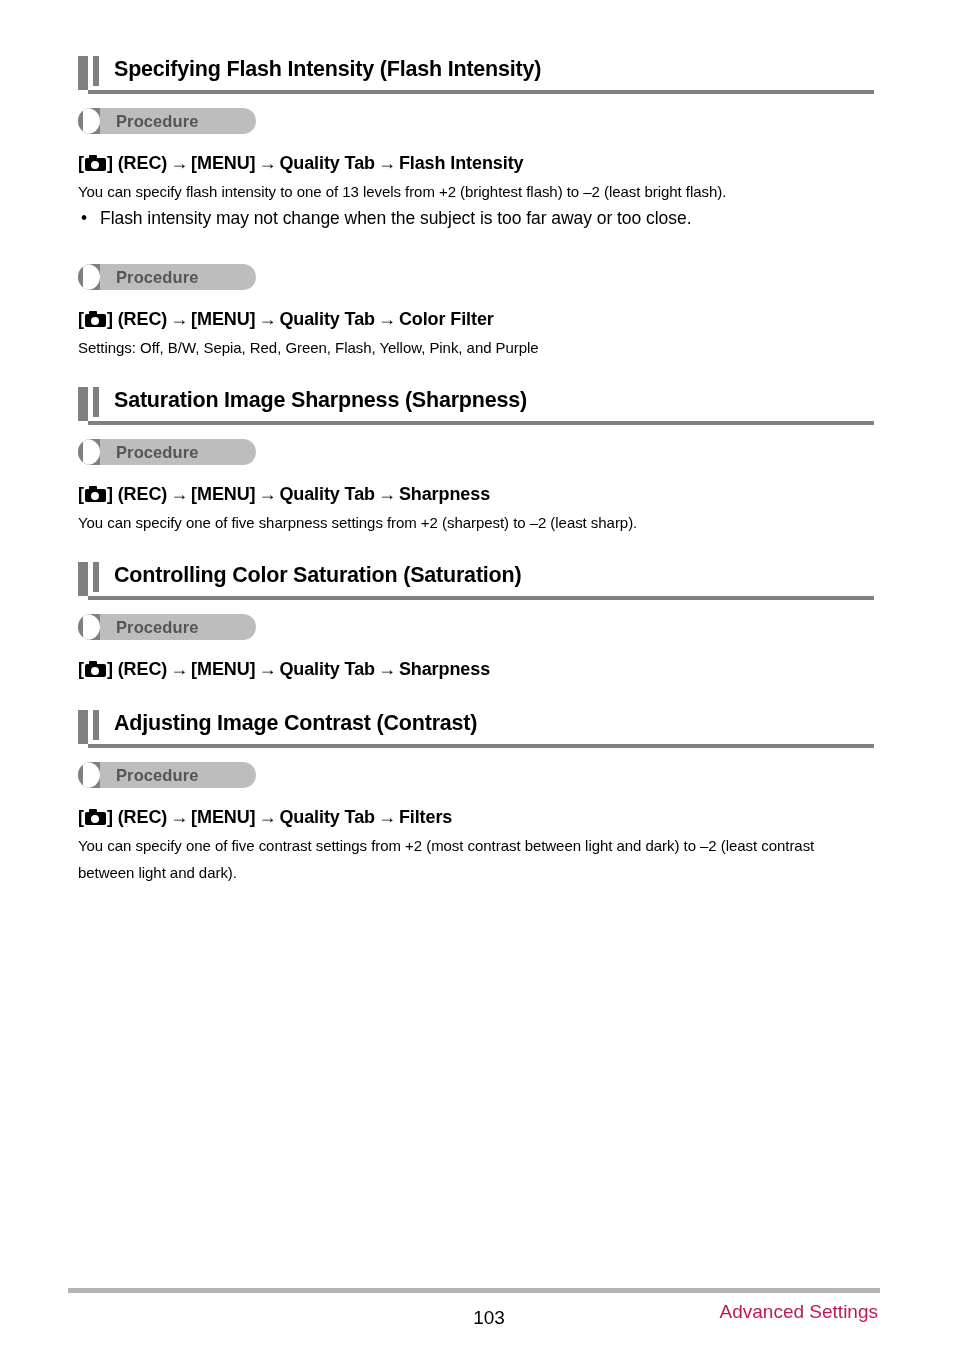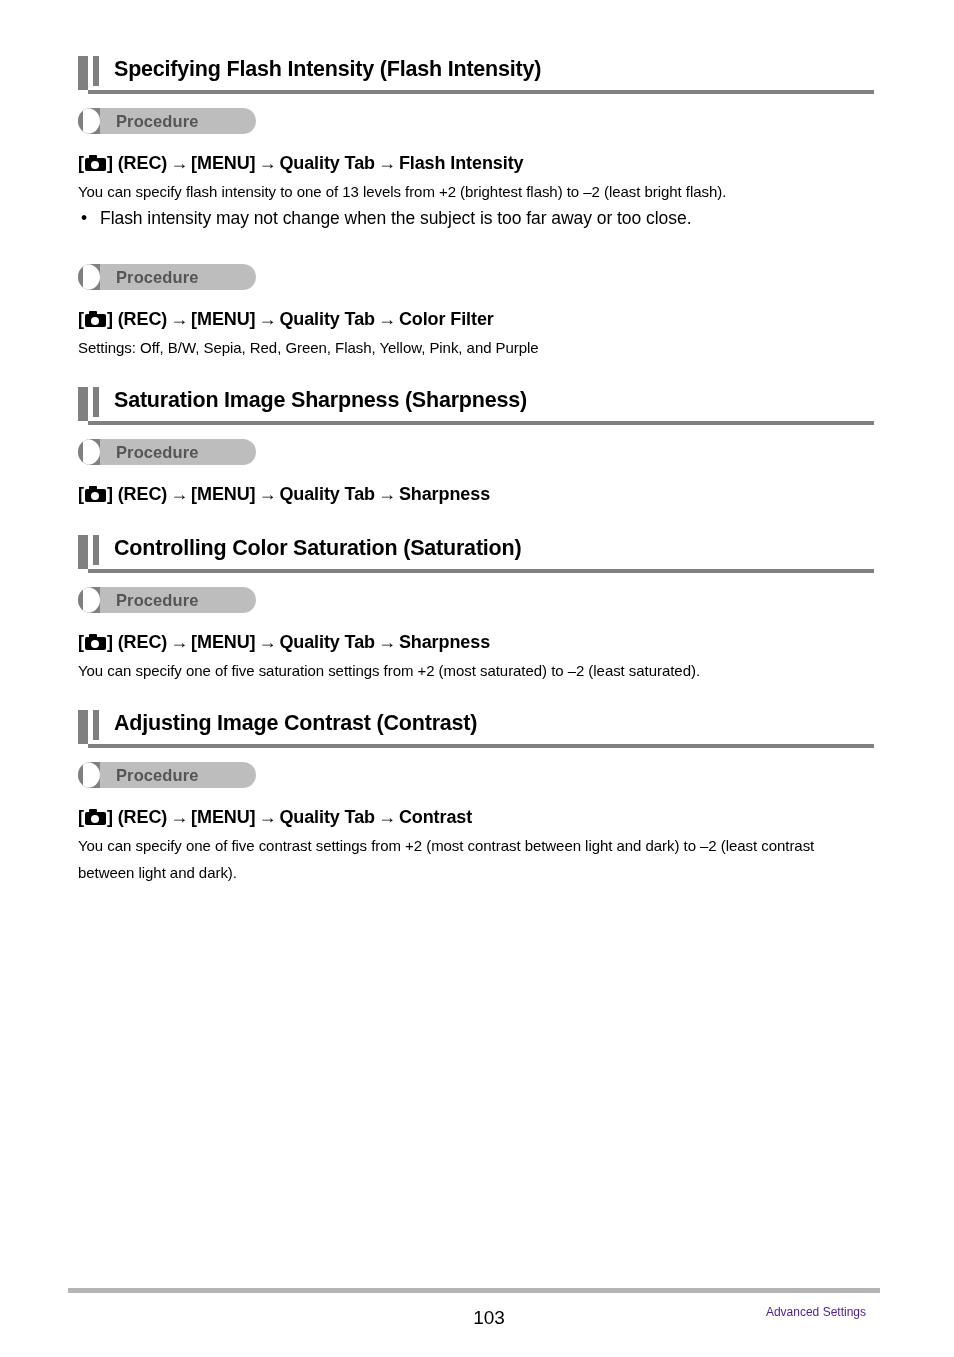--- a/index.html
+++ b/index.html
@@ -188,25 +188,25 @@
     position: absolute;
     left: 12px;
     top: 1306px;
     width: 954px;
     text-align: center;
     font-size: 19px;
     line-height: 24px;
   }
   .footer-chapter {
     position: absolute;
-    right: 88px;
+    right: 76px;
     top: 1303px;
-    font-size: 12px;
+    font-size: 19px;
     line-height: 18px;
-    color: #4c1d95;
+    color: #be185d;
   }
 </style>
 </head>
 <body>
 
 <div class="page">
 
   <div class="content">
 
     <div class="section">
@@ -244,53 +244,53 @@
         <span class="bar-thin"></span>
         <span class="sec-title">Saturation Image Sharpness (Sharpness)</span>
         <span class="sec-rule"></span>
       </div>
       <div class="proc-pill">
         <span class="proc-bg"></span>
         <span class="proc-tab"></span>
         <span class="proc-label">Procedure</span>
       </div>
       <div class="proc-path"><span>[</span><span class="cam-icon"><span class="hump"></span><span class="body"></span><span class="lens"></span></span><span>] (REC)</span><span class="arrow">→</span><span>[MENU]</span><span class="arrow">→</span><span>Quality Tab</span><span class="arrow">→</span><span>Sharpness</span></div>
+      <p class="body-text">You can specify one of five sharpness settings from +2 (sharpest) to –2 (least sharp).</p>
       <div class="gap-after-section"></div>
     </div>
 
     <div class="section">
       <div class="sec-head">
         <span class="bar-wide"></span>
         <span class="bar-thin"></span>
         <span class="sec-title">Controlling Color Saturation (Saturation)</span>
         <span class="sec-rule"></span>
       </div>
       <div class="proc-pill">
         <span class="proc-bg"></span>
         <span class="proc-tab"></span>
         <span class="proc-label">Procedure</span>
       </div>
       <div class="proc-path"><span>[</span><span class="cam-icon"><span class="hump"></span><span class="body"></span><span class="lens"></span></span><span>] (REC)</span><span class="arrow">→</span><span>[MENU]</span><span class="arrow">→</span><span>Quality Tab</span><span class="arrow">→</span><span>Sharpness</span></div>
-      <p class="body-text">You can specify one of five saturation settings from +2 (most saturated) to –2 (least saturated).</p>
       <div class="gap-after-section"></div>
     </div>
 
     <div class="section">
       <div class="sec-head">
         <span class="bar-wide"></span>
         <span class="bar-thin"></span>
         <span class="sec-title">Adjusting Image Contrast (Contrast)</span>
         <span class="sec-rule"></span>
       </div>
       <div class="proc-pill">
         <span class="proc-bg"></span>
         <span class="proc-tab"></span>
         <span class="proc-label">Procedure</span>
       </div>
-      <div class="proc-path"><span>[</span><span class="cam-icon"><span class="hump"></span><span class="body"></span><span class="lens"></span></span><span>] (REC)</span><span class="arrow">→</span><span>[MENU]</span><span class="arrow">→</span><span>Quality Tab</span><span class="arrow">→</span><span>Contrast</span></div>
+      <div class="proc-path"><span>[</span><span class="cam-icon"><span class="hump"></span><span class="body"></span><span class="lens"></span></span><span>] (REC)</span><span class="arrow">→</span><span>[MENU]</span><span class="arrow">→</span><span>Quality Tab</span><span class="arrow">→</span><span>Filters</span></div>
       <p class="body-text">You can specify one of five contrast settings from +2 (most contrast between light and dark) to –2 (least contrast between light and dark).</p>
     </div>
 
   </div>
 
   <div class="footer-rule"></div>
   <div class="page-number">103</div>
   <div class="footer-chapter">Advanced Settings</div>
 
 </div>

